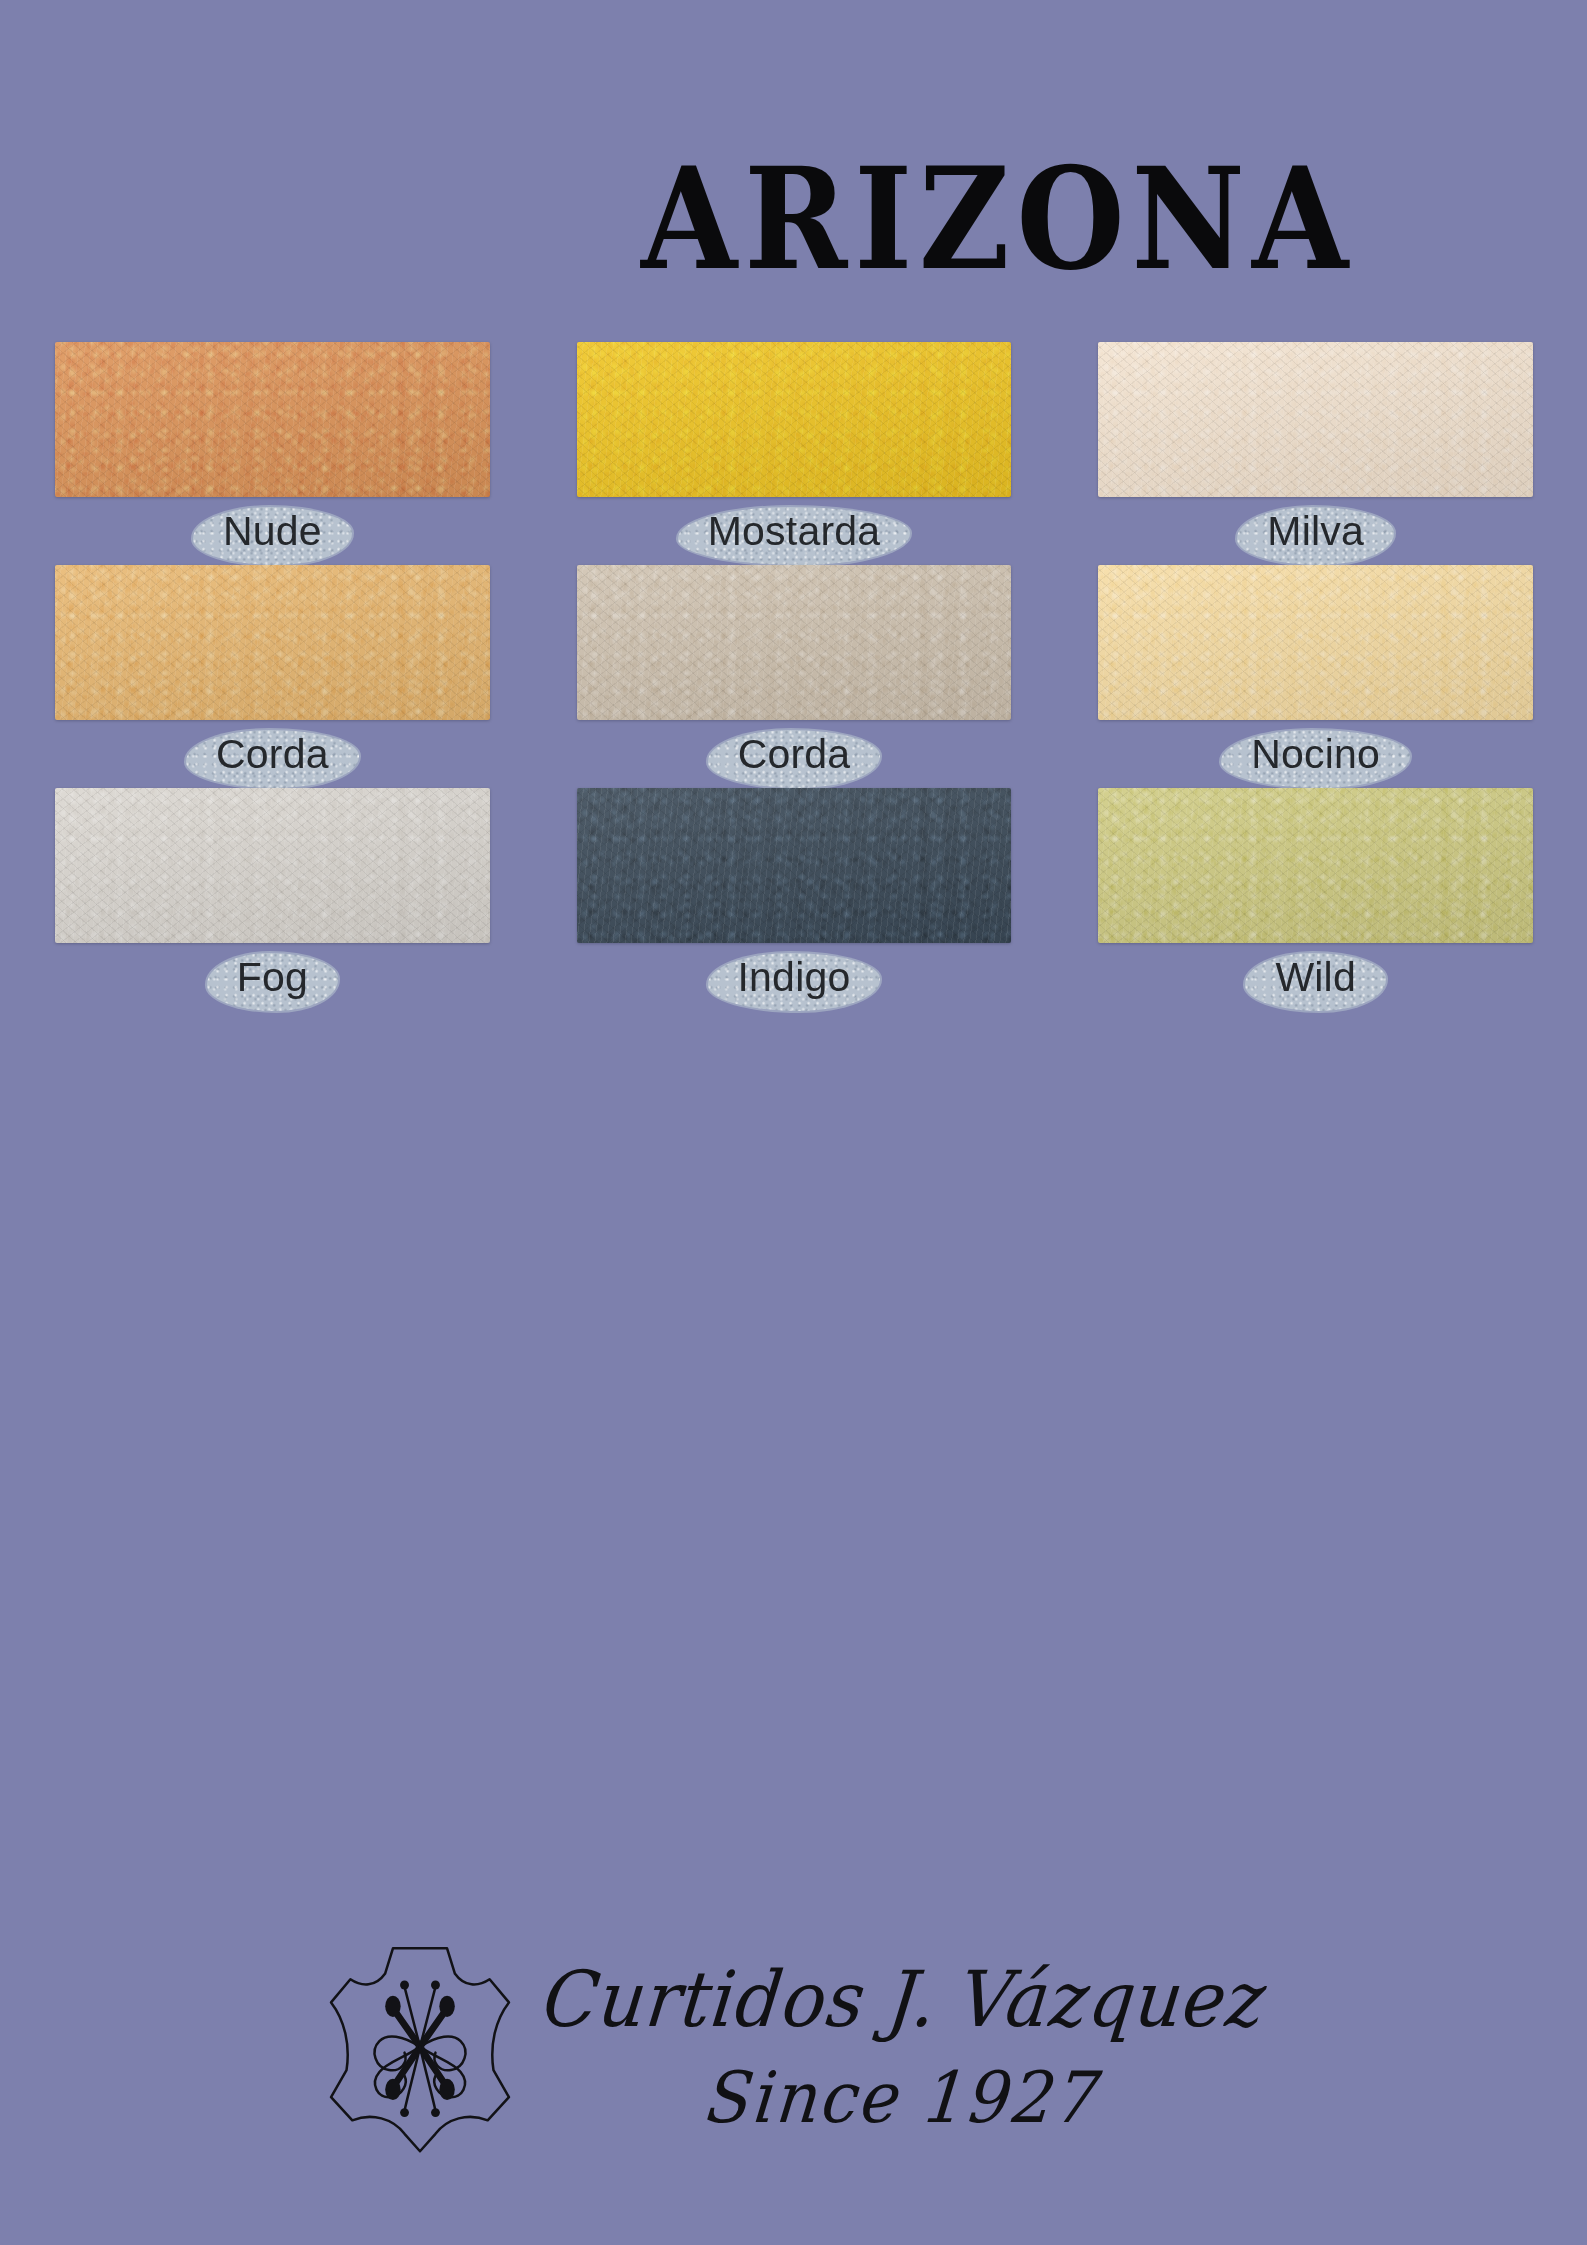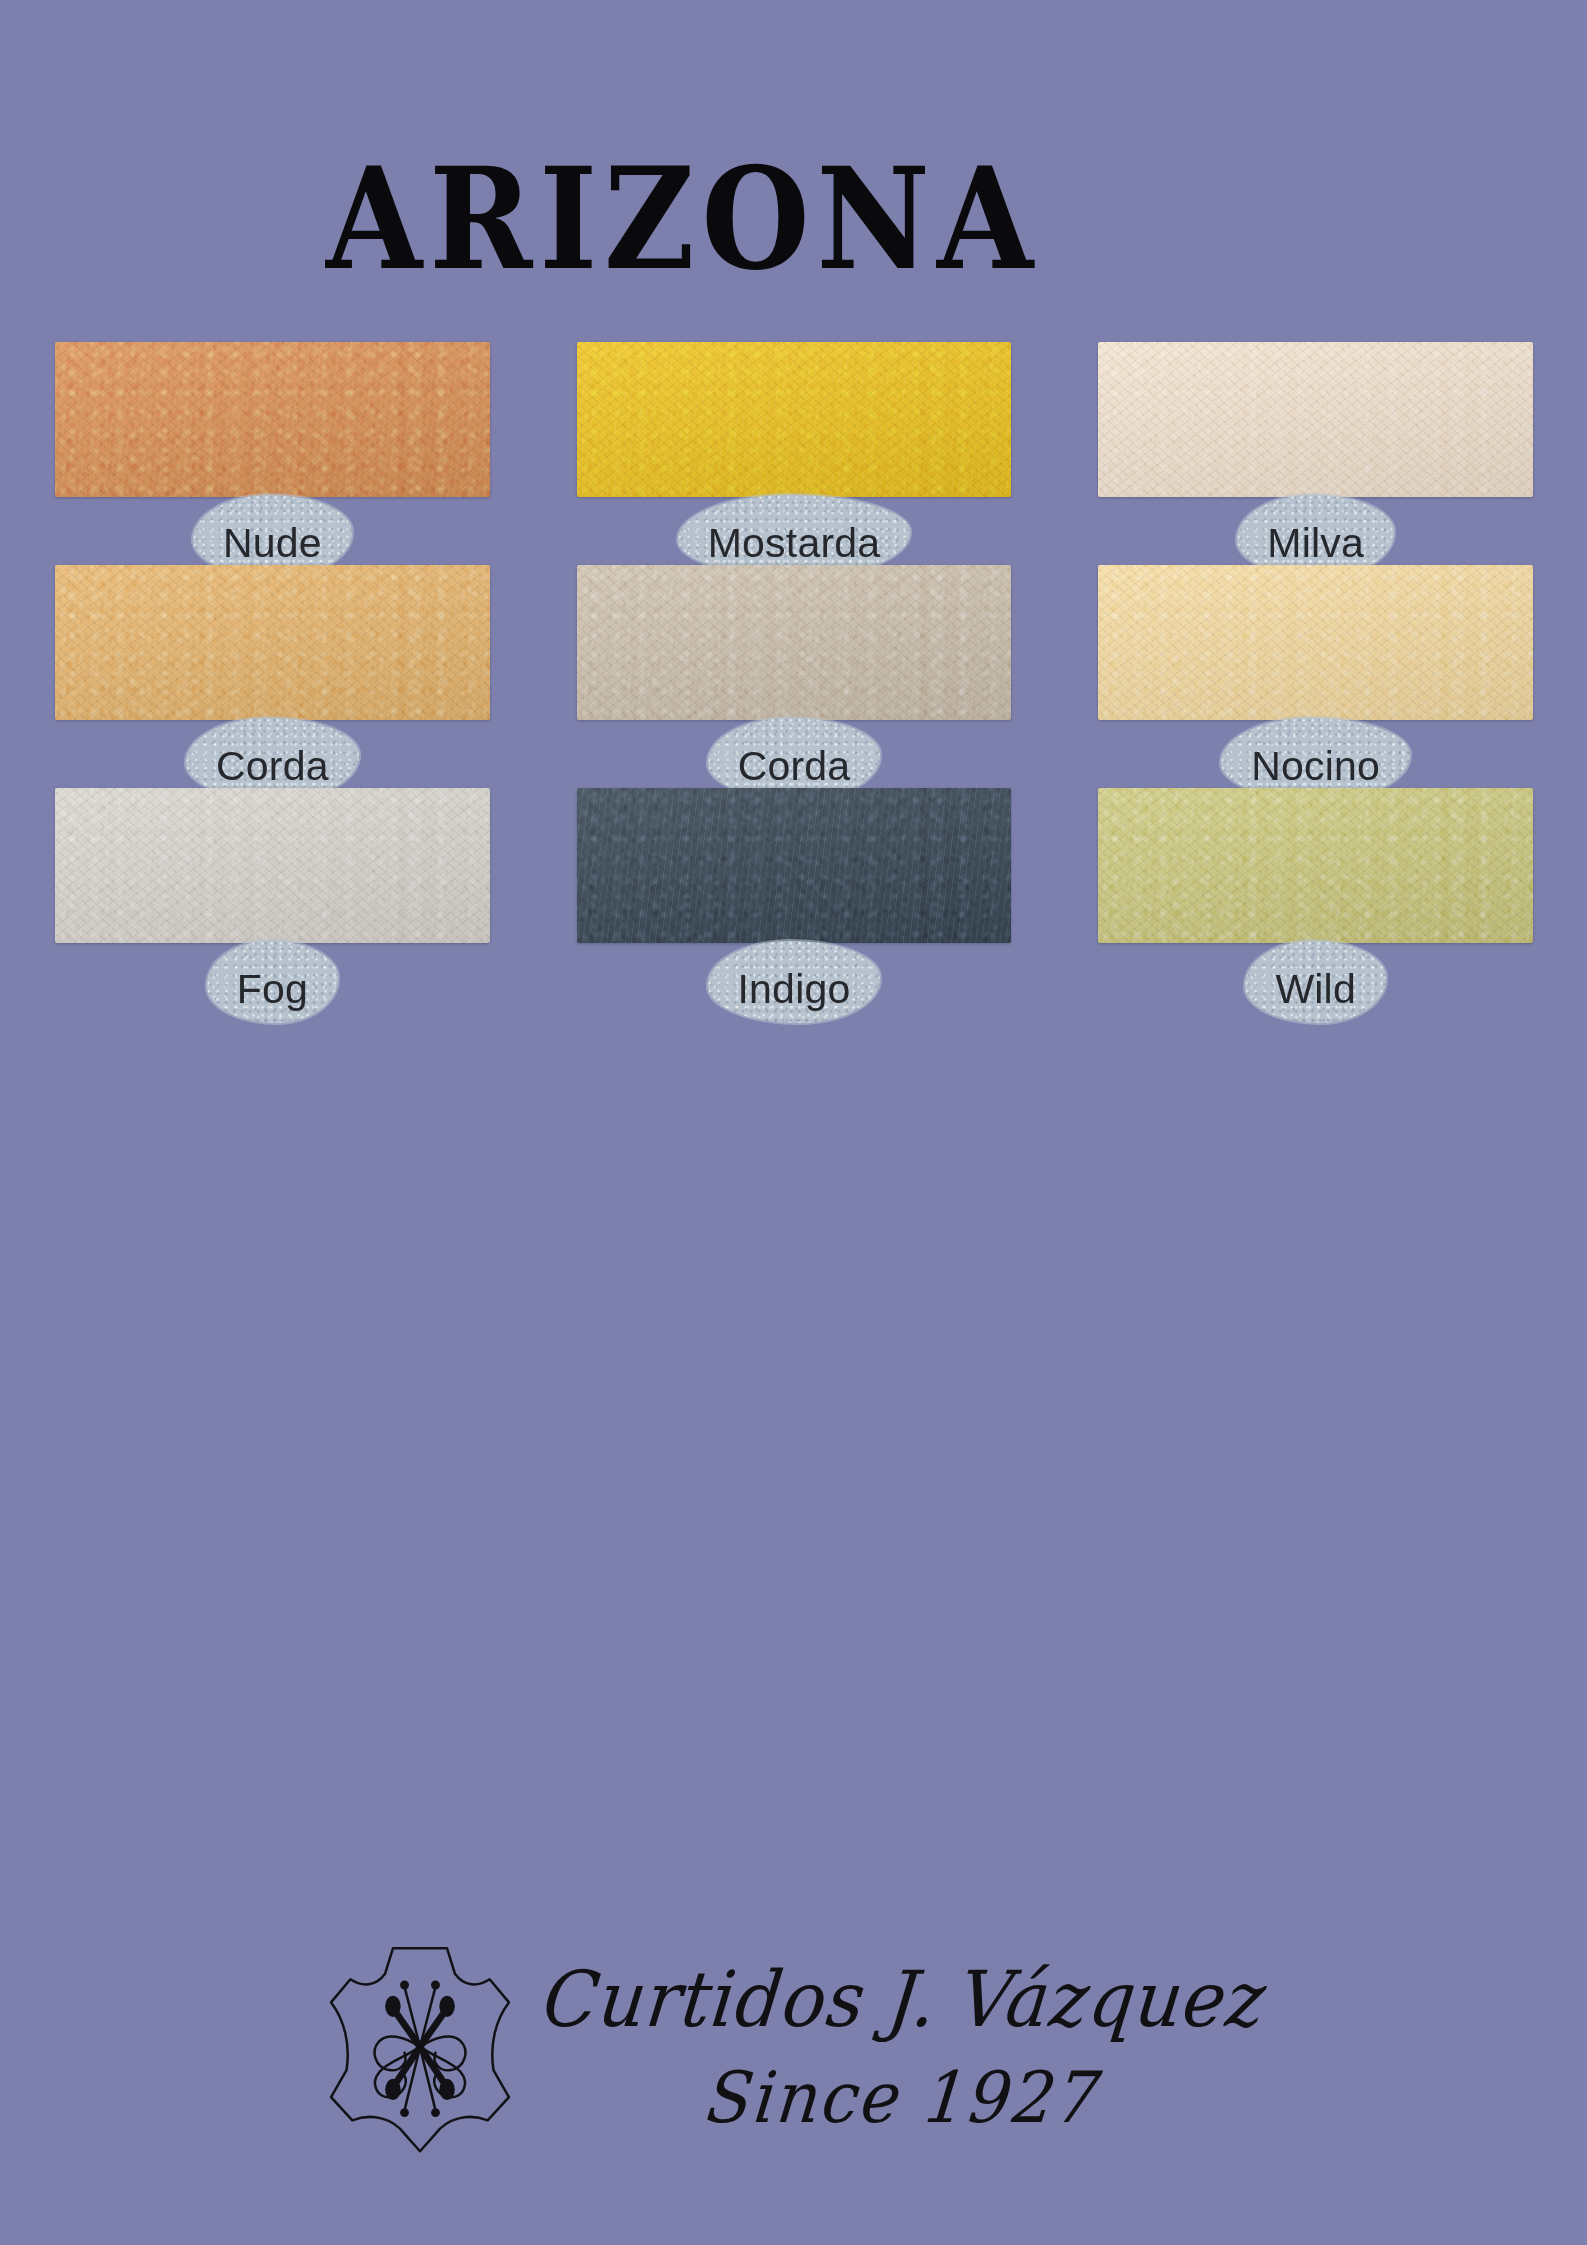--- a/index.html
+++ b/index.html
@@ -14,21 +14,21 @@
     overflow: hidden;
     position: relative;
   }
 
   
   .title-wrap {
     position: absolute;
     top: 148px;
     left: 0;
     width: 1366px;
-    text-align: center;
+    text-align: right;
     line-height: 1;
   }
   .poster-title {
     display: inline-block;
     font-family: "DejaVu Serif", serif;
     font-size: 128px;
     font-weight: 700;
     color: #0a0a0c;
     letter-spacing: 0.055em;
     transform: scaleY(1.10) scaleX(0.97);
@@ -106,21 +106,21 @@
     height: 68px;
     display: flex;
     align-items: center;
     justify-content: center;
   }
   .label-pill {
     position: relative;
     display: inline-flex;
     align-items: center;
     justify-content: flex-start;
-    padding: 27px 30px 11px;
+    padding: 3px 30px 11px;
     border-radius: 48% 52% 47% 53% / 55% 45% 55% 45%;
     background-color: #b7c2cf;
     background-image:
       radial-gradient(ellipse 3px 3px at 18% 28%, rgba(255,255,255,.75), rgba(255,255,255,0) 70%),
       radial-gradient(ellipse 3px 3px at 66% 62%, rgba(255,255,255,.6), rgba(255,255,255,0) 70%),
       radial-gradient(ellipse 3px 3px at 40% 82%, rgba(110,125,145,.5), rgba(0,0,0,0) 70%),
       radial-gradient(ellipse 3px 3px at 85% 20%, rgba(110,125,145,.45), rgba(0,0,0,0) 70%);
     background-size: 9px 8px, 11px 10px, 8px 9px, 10px 11px;
     box-shadow: 0 0 0 2px rgba(183,194,207,.55);
     margin-top: 10px;

